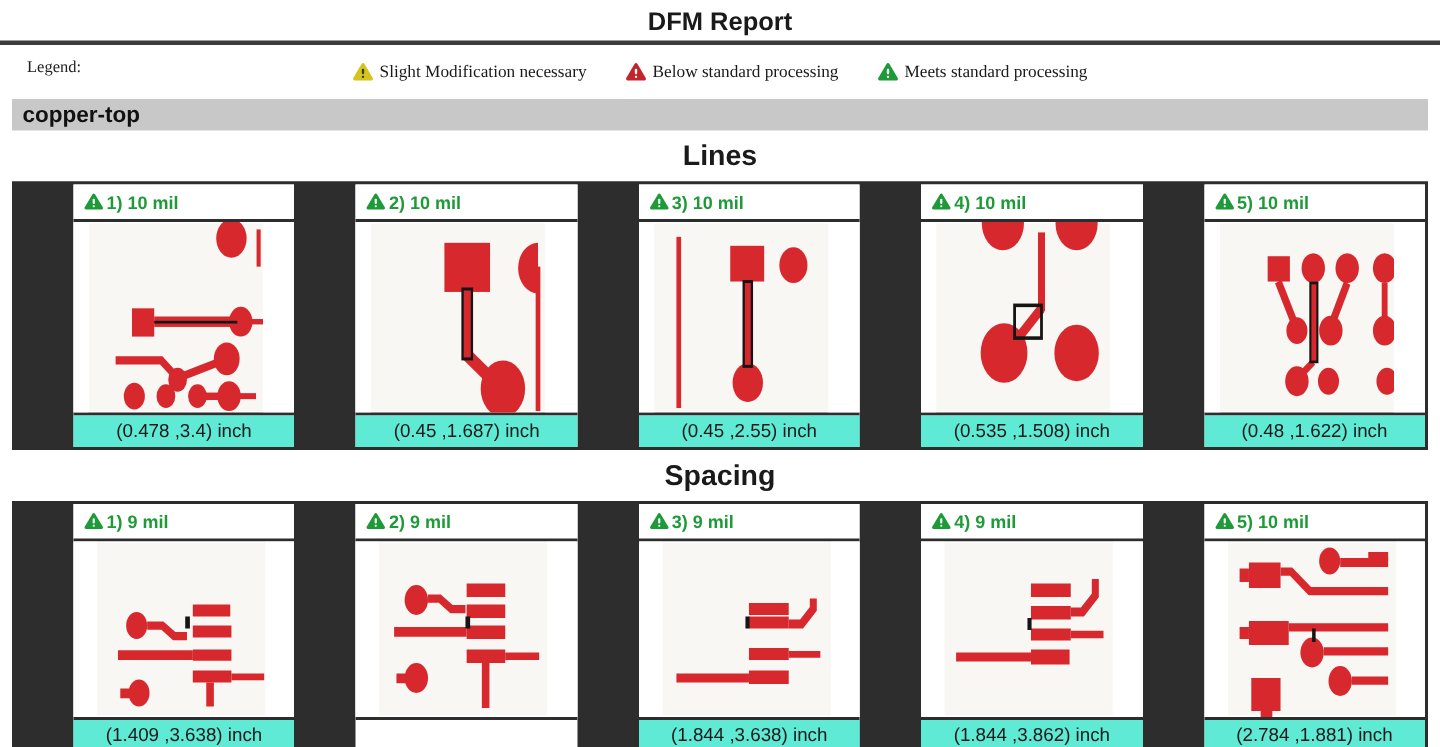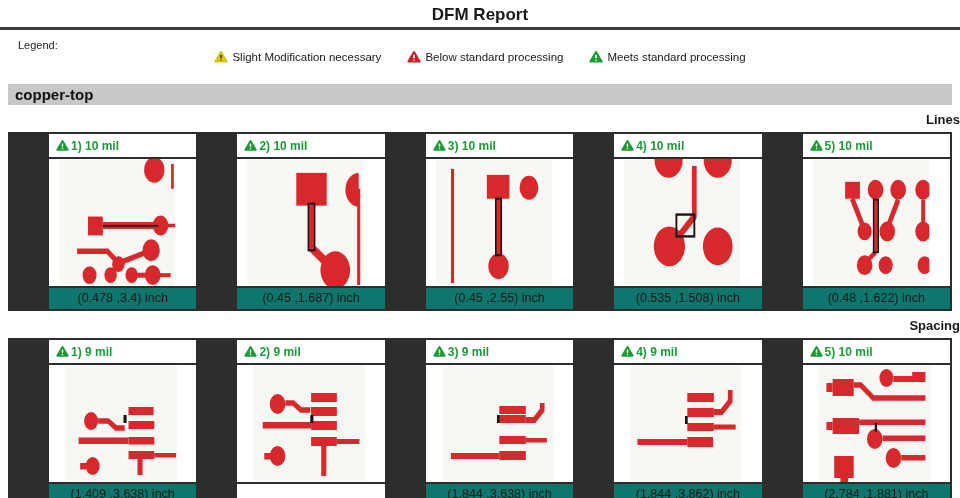--- a/index.html
+++ b/index.html
@@ -3,34 +3,34 @@
 <meta charset="utf-8">
 <style>
   html,body{margin:0;padding:0;}
   body{
     width:960px;height:498px;overflow:hidden;background:#fff;
     font-family:"Liberation Sans",sans-serif;color:#1a1a1a;
     position:relative;
   }
   .report-title{text-align:center;font-size:17px;font-weight:bold;padding-top:5px;height:19px;}
   .top-rule{height:3px;background:#3c3c3c;margin-top:3px;}
-  .legend-row{position:relative;height:54px;display:flex;align-items:center;justify-content:center;gap:26px;font-size:11.5px;}
+  .legend-row{position:relative;height:36px;display:flex;align-items:center;justify-content:center;gap:26px;font-size:11.5px;font-family:Liberation Serif, serif;}
   .legend-label{position:absolute;left:18px;top:9px;font-size:11px;color:#222;}
   .legend-item{display:flex;align-items:center;gap:4px;}
   .layer-bar{height:21px;background:#c8c8c8;margin:0 8px;font-size:15px;font-weight:bold;line-height:21px;padding-left:7px;color:#111;}
-  .section-title{text-align:right;font-weight:bold;font-size:13px;margin:7px 0 5px;}
+  .section-title{text-align:center;font-weight:bold;font-size:19px;margin:7px 0 5px;}
   .panel-table{margin:0 8px;display:grid;grid-template-columns:repeat(5,1fr);border:2px solid #2d2d2d;background:#2d2d2d;grid-gap:2px;}
   .panel{background:#fff;display:flex;flex-direction:column;margin-left:39px;}
   .panel-head{height:23px;display:flex;align-items:center;padding-left:7px;background:#fff;border-bottom:2px solid #2d2d2d;}
   .panel-head .lbl{color:#1e9b38;font-weight:bold;font-size:12px;margin-left:2px;}
   .panel-img{background:#fff;border-bottom:2px solid #2d2d2d;}
   .lines .panel-img{height:127px;}
   .spacing .panel-img{height:117px;}
   .panel-img svg{display:block;width:100%;height:100%;}
-  .panel-cap{height:21px;line-height:21px;text-align:center;font-size:12.5px;background:#0f766e;}
+  .panel-cap{height:21px;line-height:21px;text-align:center;font-size:12.5px;background:#5eead4;}
   .tri{flex:0 0 auto;}
 </style>
 </head>
 <body>
 
 <div class="report-title">DFM Report</div>
 <div class="top-rule"></div>
 
 <div class="legend-row">
   <span class="legend-label">Legend:</span>

